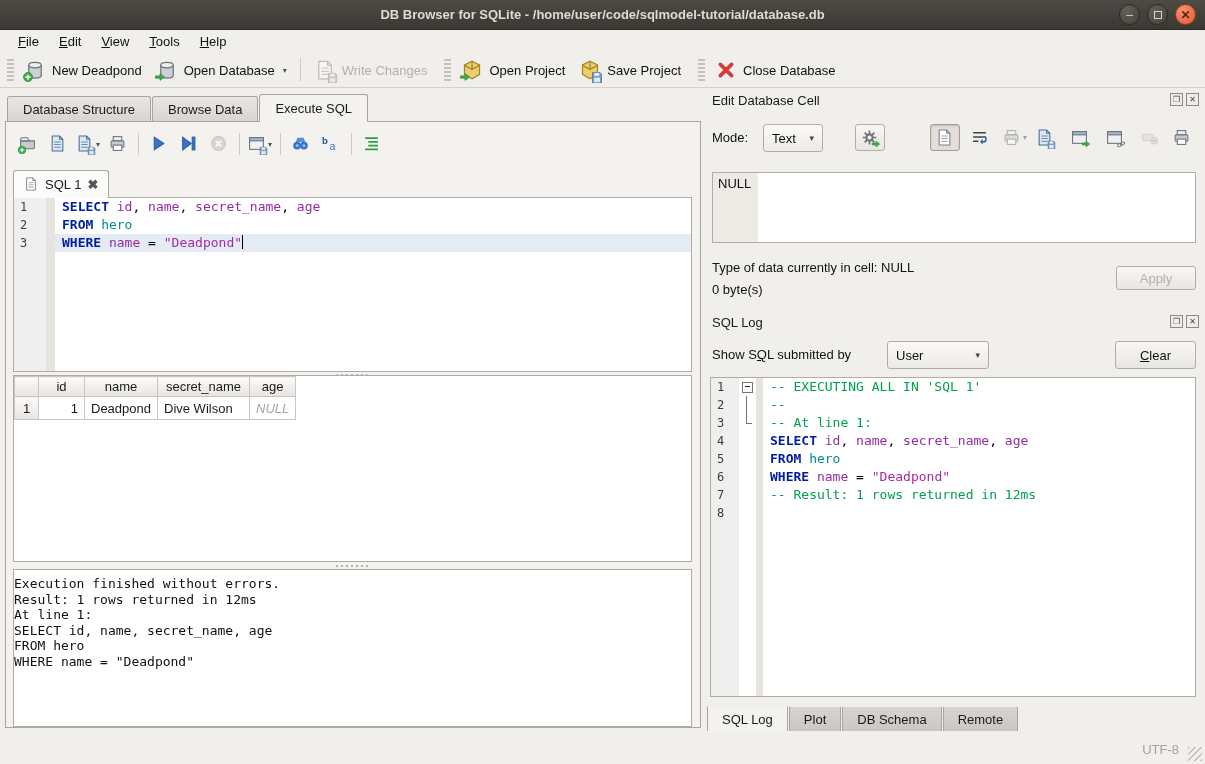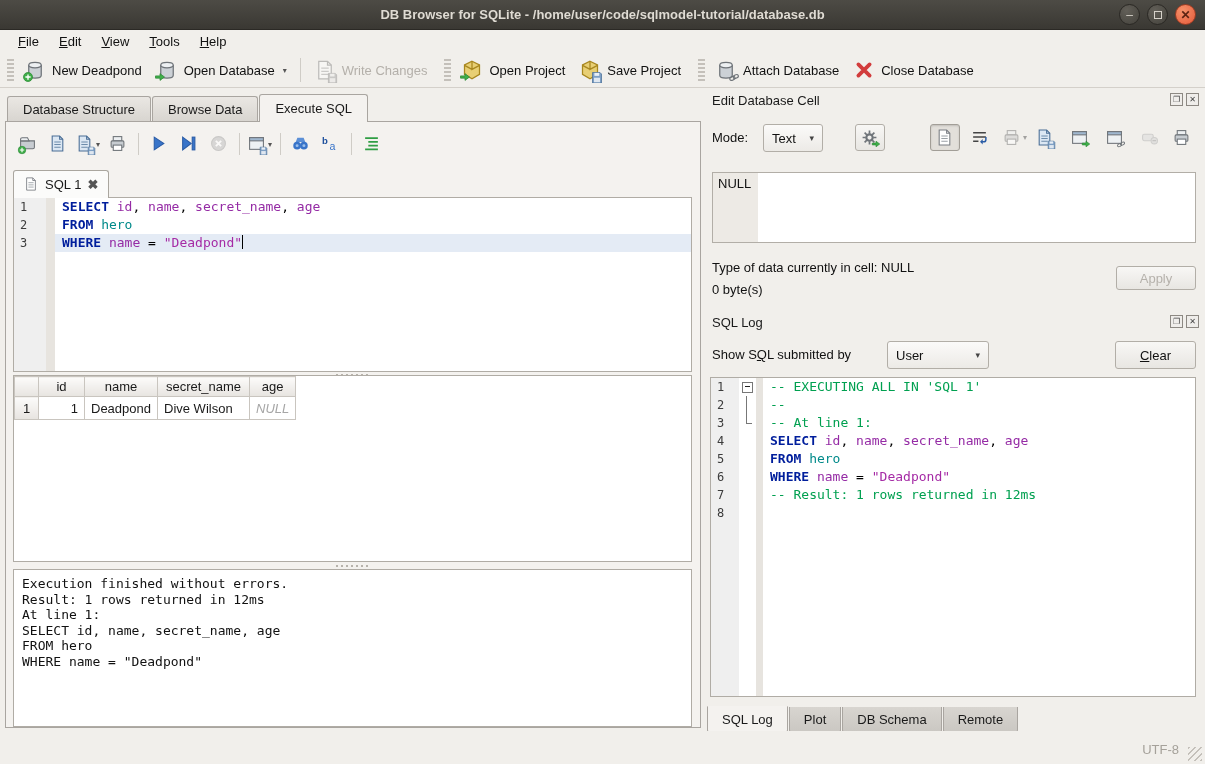--- a/index.html
+++ b/index.html
@@ -73,21 +73,21 @@
 .cursor-caret{display:inline-block;width:1px;height:14px;background:#000;vertical-align:-2px;}
 
 .table-box{position:absolute;left:7px;top:253px;width:679px;height:187px;border:1px solid #b0aca5;background:#fff;overflow:hidden;}
 table.results{border-collapse:collapse;font-size:13px;}
 table.results th,table.results td{border:1px solid #c9c5bf;height:23px;padding:0 6px;}
 table.results th{background:linear-gradient(#fcfbfa,#e7e4e0);font-weight:normal;text-align:center;height:20px;}
 table.results td{background:#fff;}
 td.num{text-align:right;}
 td.nullv{color:#a6a6a6;font-style:italic;}
 
-.msg-box{position:absolute;left:7px;top:447px;width:679px;height:158px;border:1px solid #b0aca5;background:#fff;padding:6px 8px;font-family:"DejaVu Sans Mono",monospace;font-size:13px;line-height:15.5px;color:#111;}
+.msg-box{position:absolute;left:7px;top:447px;width:679px;height:158px;border:1px solid #b0aca5;background:#fff;padding:6px 0;font-family:"DejaVu Sans Mono",monospace;font-size:13px;line-height:15.5px;color:#111;}
 .splitter{position:absolute;left:7px;width:679px;height:6px;display:flex;align-items:center;justify-content:center;}
 .splitter .dots{width:34px;height:2px;background-image:repeating-linear-gradient(to right,#b7b3ac 0 2px,transparent 2px 5px);}
 
 .right-pane{position:absolute;left:706px;top:88px;width:499px;height:643px;}
 .dock-title{position:absolute;left:6px;font-size:13px;color:#1a1a1a;}
 .dock-btns{position:absolute;display:flex;gap:3px;}
 .dock-btn{width:13px;height:13px;border:1px solid #8d8983;display:flex;align-items:center;justify-content:center;font-size:8px;color:#444;background:#efedea;}
 .field-label{position:absolute;font-size:13px;color:#111;}
 .combo{position:absolute;height:28px;border:1px solid #b2aea7;border-radius:3px;background:linear-gradient(#fbfaf9,#eceae6);display:flex;align-items:center;justify-content:space-between;padding:0 8px;}
 .combo .cv{color:#111;}
@@ -285,31 +285,20 @@
         <svg class="base">
           <use href="#s-cube"></use>
         </svg>
         <svg class="ovl" style="left:auto;right:-2px">
           <use href="#s-floppy"></use>
         </svg>
       </span>
     <span>Save Project</span>
   </div>
   <div class="tb-handle" style="margin-left:10px"></div>
-  <div class="tb-btn">
-    <span class="icon">
-        <svg class="base">
-          <use href="#s-db"></use>
-        </svg>
-        <svg class="ovl" style="left:auto;right:-3px">
-          <use href="#s-link"></use>
-        </svg>
-      </span>
-    <span>Attach Database</span>
-  </div>
   <div class="tb-btn">
     <span class="icon">
         <svg class="base">
           <use href="#s-xred"></use>
         </svg>
       </span>
     <span>Close Database</span>
   </div>
 </div>
 

